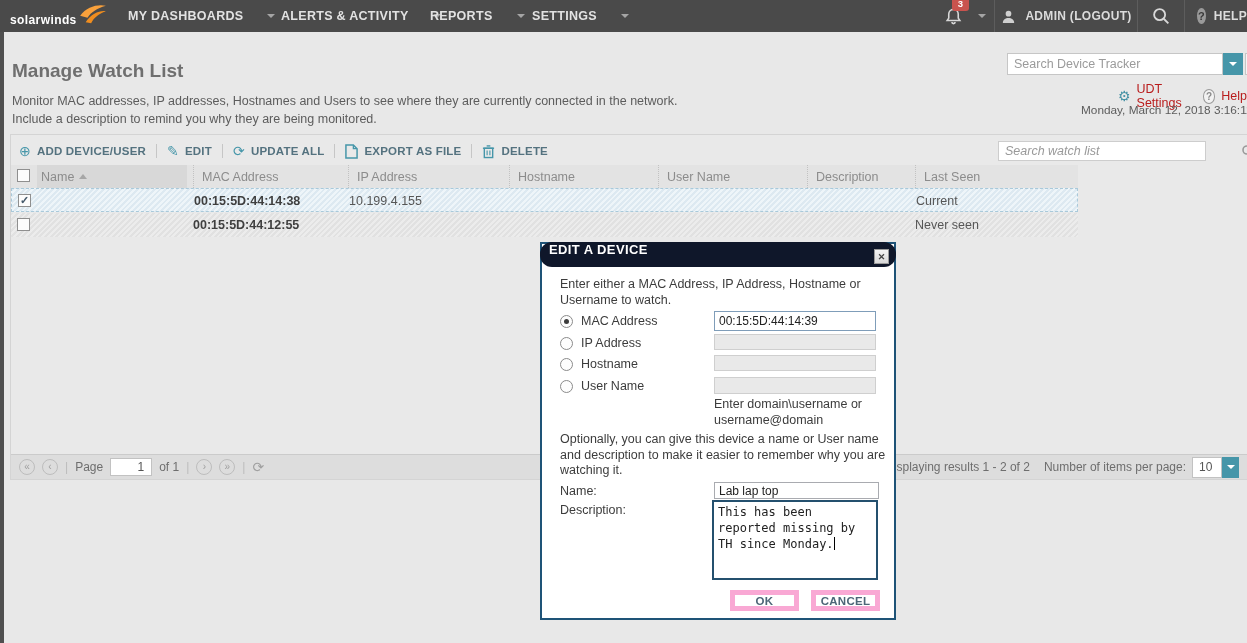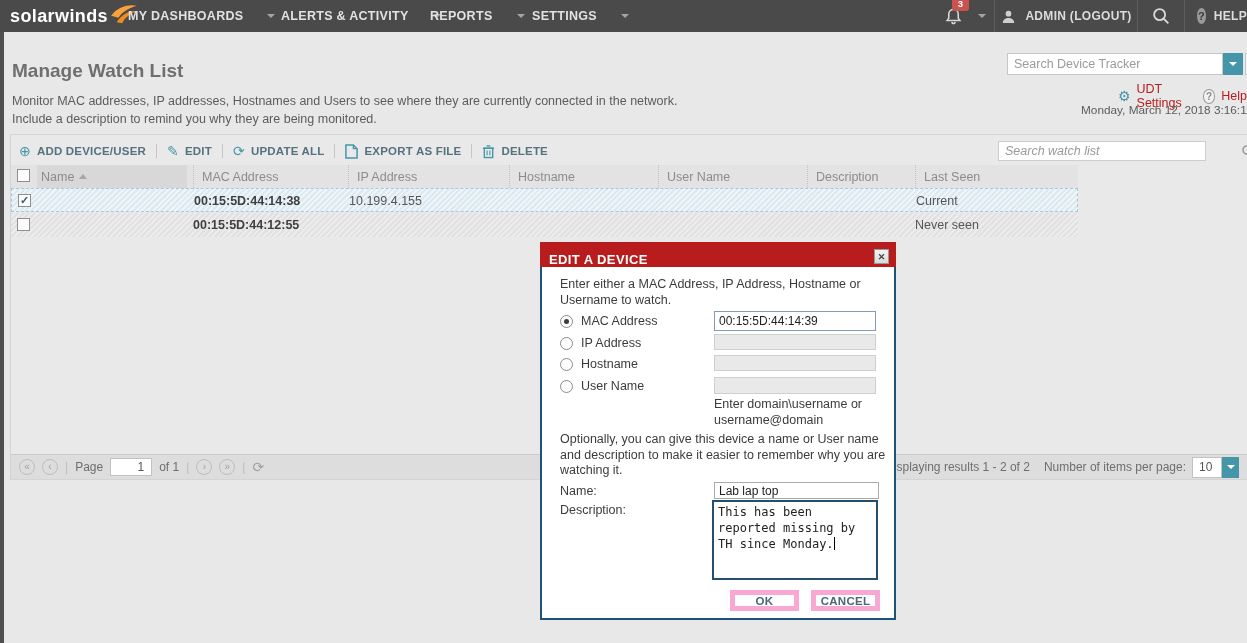--- a/index.html
+++ b/index.html
@@ -4,21 +4,21 @@
 <style>
   * { margin:0; padding:0; box-sizing:border-box; }
   body { font-family:"Liberation Sans", sans-serif; background:#cfcfcf; }
   .screen { position:relative; width:1247px; height:643px; overflow:hidden;
             background:#e8e8e8; font-family:"Liberation Sans", sans-serif; }
 
   
   .navbar { position:absolute; left:0; top:0; width:1247px; height:32px;
             background:#4a4a4a; display:flex; align-items:center; z-index:5; }
   .logo { position:absolute; left:10px; top:3px; display:flex; align-items:flex-end; cursor:pointer; }
-  .logo-text { color:#fff; font-size:18px; font-weight:700; letter-spacing:.4px; }
+  .logo-text { color:#fff; font-size:12px; font-weight:700; letter-spacing:.4px; }
   .logo-flame { margin-left:2px; margin-bottom:2px; }
   .nav-item { position:absolute; top:0; height:32px; display:flex; align-items:center; gap:24px;
               color:#e2e2e2; font-size:12.5px; font-weight:700; letter-spacing:.3px; cursor:pointer; }
   .caret { width:0; height:0; border-left:4px solid transparent; border-right:4px solid transparent;
            border-top:4px solid #a5a5a5; }
   .nav-right { position:absolute; right:0; top:0; height:32px; display:flex; align-items:center; }
   .nav-cell { height:32px; display:flex; align-items:center; justify-content:center; gap:8px; cursor:pointer; }
   .nav-div { width:1px; height:32px; background:#5d5d5d; }
   .bell-wrap { position:relative; width:34px; display:flex; justify-content:center; }
   .badge { position:absolute; top:-10px; left:16px; min-width:17px; height:14px; padding:0 3px;
@@ -97,22 +97,22 @@
               font-size:12px; color:#6e6e6e; white-space:nowrap; }
   .pp-select { position:relative; width:30px; height:21px; border:1px solid #c2c2c2; background:#fff;
                font-size:12px; color:#555; display:flex; align-items:center; padding-left:6px; cursor:pointer; }
   .pp-chev { width:17px; height:21px; background:#4696a9; display:flex; align-items:center;
              justify-content:center; cursor:pointer; }
   .pp-chev .caret { border-top-color:#fff; }
 
   
   .modal { position:absolute; left:540px; top:242px; width:356px; height:378px;
            background:#fff; border:2px solid #1e5377; z-index:10; }
-  .modal-head { position:absolute; left:-2px; top:-2px; width:356px; height:25px; background:#b91c1c;
-                display:flex; align-items:flex-end; }
+  .modal-head { position:absolute; left:-2px; top:-2px; width:356px; height:25px; background:#0f172a;
+                display:flex; align-items:flex-start;border-radius:12px; }
   .modal-title { color:#fff; font-size:13px; font-weight:700; letter-spacing:.4px; padding-left:9px; }
   .modal-close { position:absolute; right:5px; top:5px; width:15px; height:15px;
                  background:linear-gradient(#f4f4f4,#d9d9d9); border:1px solid #9a9a9a;
                  color:#444; font-size:9px; font-weight:700; display:flex; align-items:center;
                  justify-content:center; cursor:pointer; }
   .m-text { position:absolute; font-size:12.5px; color:#3c3c3c; line-height:15.5px; }
   .radio-row { position:absolute; left:18px; display:flex; align-items:center; gap:8px; height:16px; }
   .radio { width:13px; height:13px; border-radius:50%; border:1px solid #8b8b8b; background:#fdfdfd;
            position:relative; cursor:pointer; flex:0 0 auto; }
   .radio.on::after { content:""; position:absolute; left:3px; top:3px; width:5px; height:5px;

